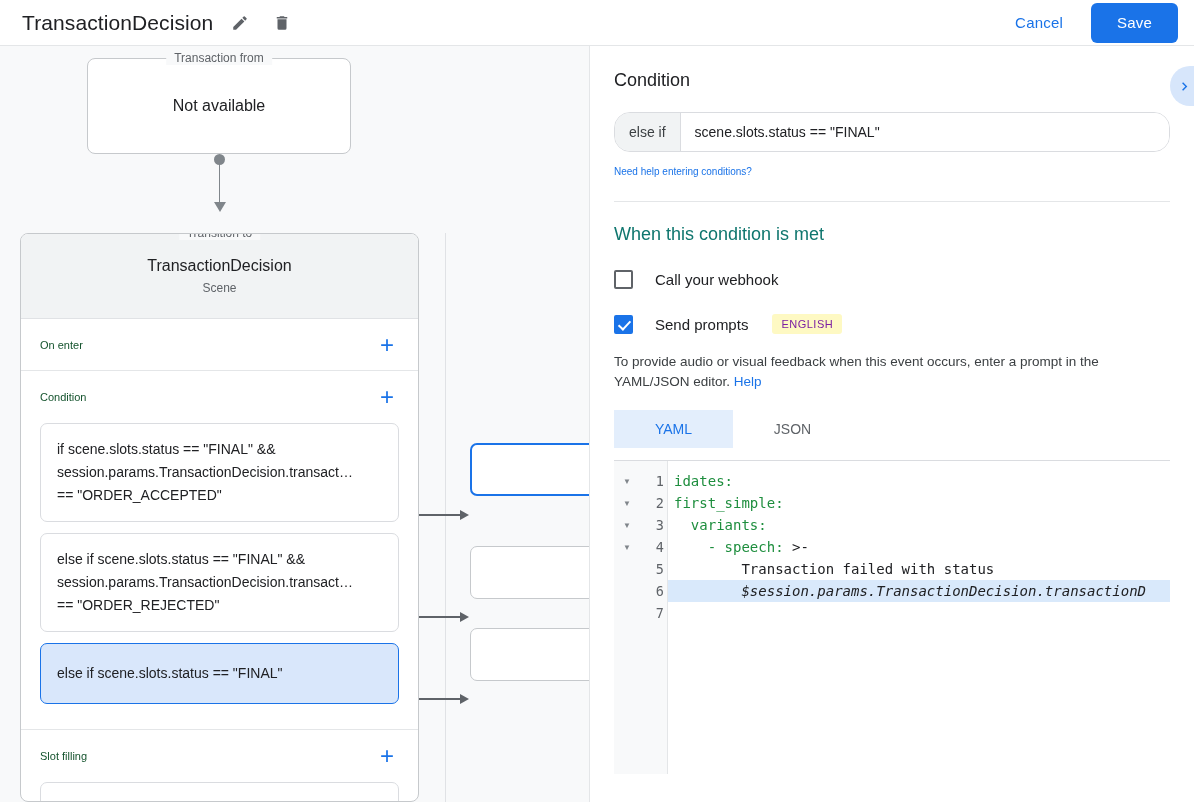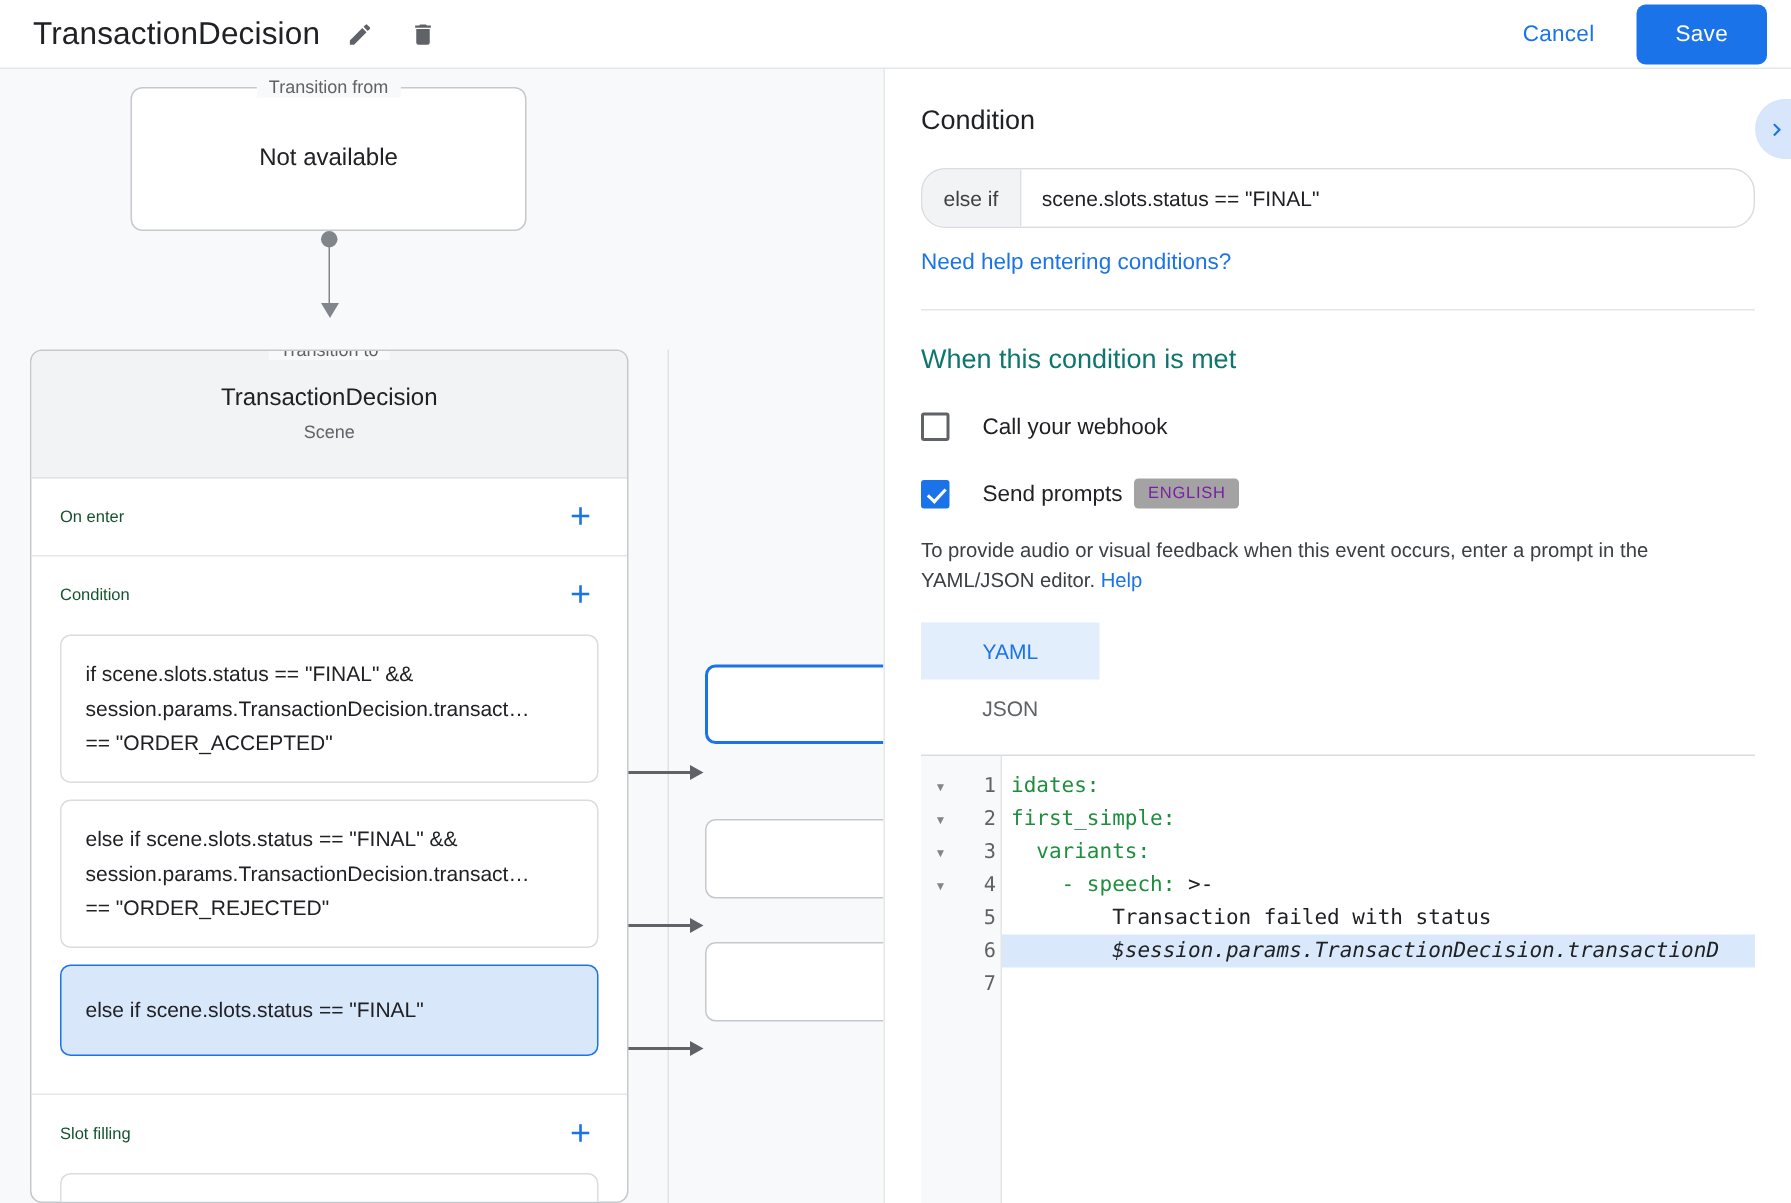--- a/index.html
+++ b/index.html
@@ -154,21 +154,21 @@
   }
   .cond-prefix {
     background: #f1f3f4; display: flex; align-items: center; padding: 0 14px;
     font-size: 14px; color: #3c4043; border-right: 1px solid #dadce0;
   }
   .cond-input {
     flex: 1; border: none; outline: none; font-family: inherit;
     font-size: 14px; color: #202124; padding: 0 14px; background: #fff;
   }
   .help-link {
-    display: inline-block; margin-top: 14px; color: #1a73e8; font-size: 15px;
+    display: inline-block; margin-top: 14px; color: #1a73e8; font-size: 10px;
     text-decoration: none; cursor: pointer;
   }
   .panel-divider { margin-top: 22px; height: 1px; background: #e4e6e8; }
 
   .panel-sec-b { padding: 22px 24px 0 24px; }
   .sec-b-title { font-size: 18px; color: #0f766e; font-weight: 400; }
 
   .cb-row { display: flex; align-items: center; margin-top: 25px; }
   .cbox {
     width: 19px; height: 19px; border: 2px solid #5f6368; border-radius: 2px;
@@ -176,30 +176,30 @@
   }
   .cbox.checked {
     background: #1a73e8; border-color: #1a73e8; position: relative;
   }
   .cbox.checked::after {
     content: ""; position: absolute; left: 5px; top: 1px; width: 5px; height: 10px;
     border: solid #fff; border-width: 0 2px 2px 0; transform: rotate(43deg);
   }
   .cb-label { margin-left: 22px; font-size: 15px; color: #202124; }
   .lang-badge {
-    margin-left: 8px; background: #a3a3a3; color: #7b1fa2; font-size: 11px;
+    margin-left: 24px; background: #fef9c3; color: #7b1fa2; font-size: 11px;
     padding: 4px 9px; border-radius: 3px; letter-spacing: .5px;
   }
   .desc {
     margin-top: 18px; font-size: 13.5px; color: #3c4043; line-height: 20px;
     max-width: 560px;
   }
   .desc a { color: #1a73e8; text-decoration: none; }
 
-  .tabs { display: flex; margin-top: 18px; flex-direction: column; }
+  .tabs { display: flex; margin-top: 18px; }
   .tab {
     width: 119px; height: 38px; display: flex; align-items: center; justify-content: center;
     font-size: 14px; color: #5f6368; cursor: pointer; background: transparent;
     border: none; font-family: inherit;
   }
   .tab.active { background: #e3eefc; color: #1a73e8; }
 
   
   .editor {
     margin-top: 12px; border-top: 1px solid #dadce0; height: 314px;
@@ -249,21 +249,21 @@
     </button>
     <div class="topbar-right">
       <button class="cancel-link">Cancel</button>
       <button class="save-btn">Save</button>
     </div>
   </div>
 
   <div class="canvas">
 
     <div class="fset transition-from">
-      <span class="fset-legend">Transition from</span>
+      <span class="fset-legend">Transaction from</span>
       <span class="tf-text">Not available</span>
     </div>
 
     <div class="connector">
       <div class="conn-dot"></div>
       <div class="conn-line"></div>
       <div class="conn-arrow"></div>
     </div>
 
     <div class="vrail"></div>

